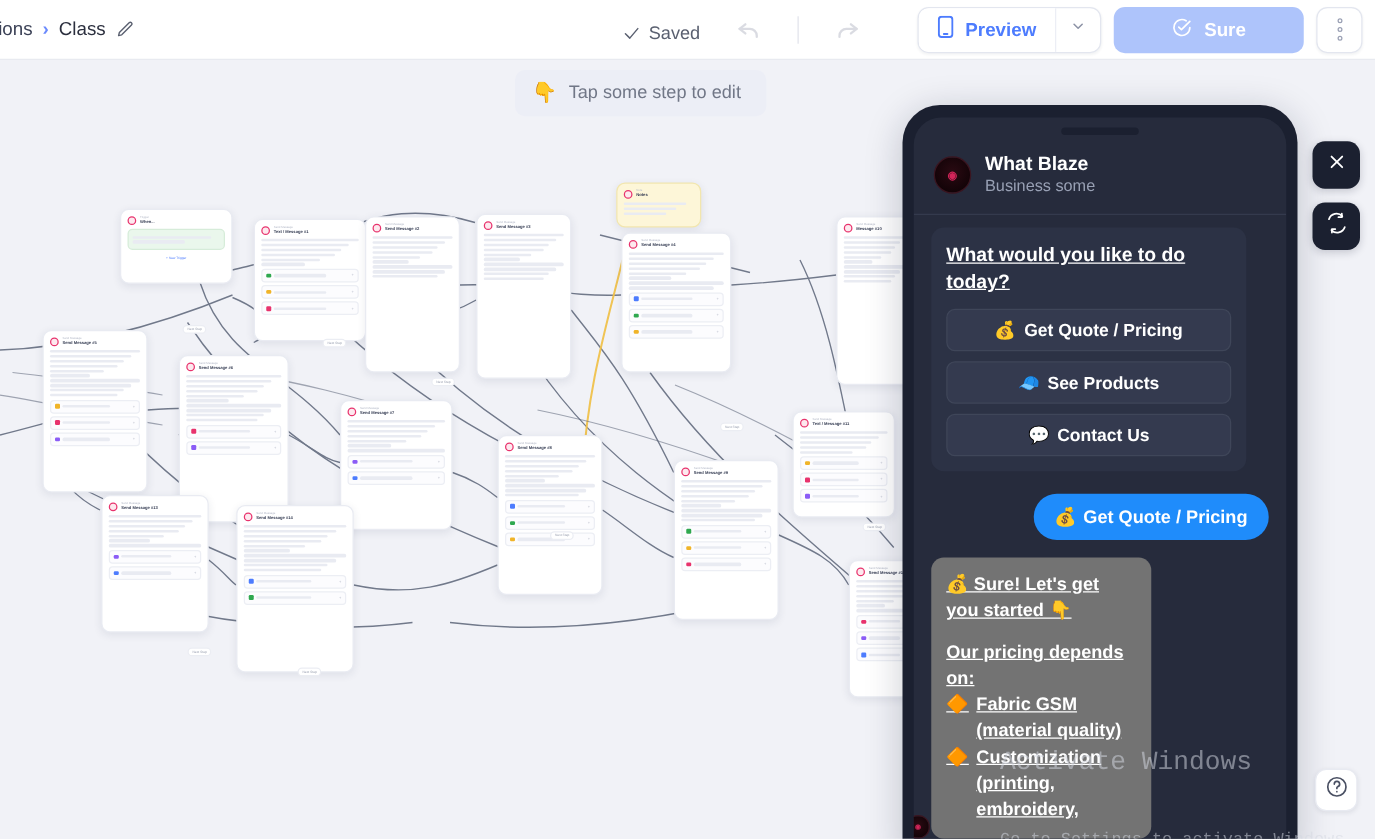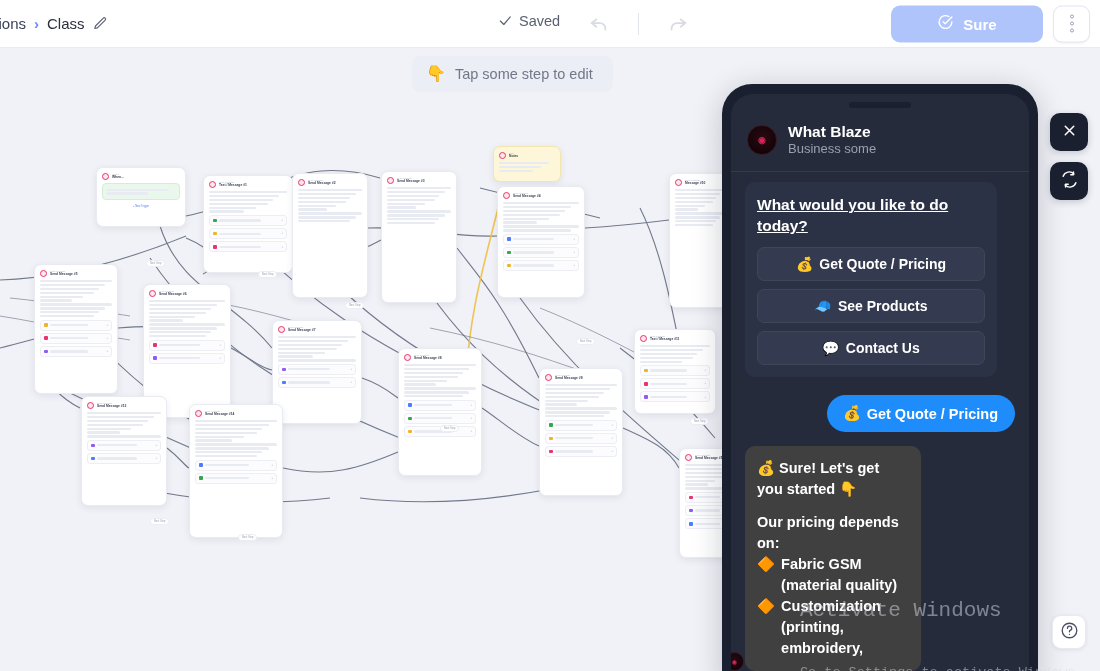--- a/index.html
+++ b/index.html
@@ -24,21 +24,21 @@
     margin-left: -14px; padding-left: 0;
     font-size: 15px; color: #3c4257;
   }
   .bc-trunc { color: #3c4257; font-size: 15px; white-space: nowrap; }
   .bc-sep { color: #6b8afd; font-size: 15px; font-weight: 600; }
   .bc-current { color: #2b2f3e; font-size: 15px; font-weight: 500; }
   .pencil { width: 15px; height: 15px; display:inline-block; }
 
   .saved-group {
     position: absolute; left: 498px; top: 50%; transform: translateY(-50%);
-    display: flex; align-items: flex-start; gap: 28px;
+    display: flex; align-items: flex-end; gap: 28px;
   }
   .saved-txt { font-size: 14.5px; color: #5a6070; display:flex; align-items:center; gap:7px;}
   .tickmark { width: 14px; height: 14px; }
   .hist-btn { width: 22px; height: 22px; opacity: .32; cursor: default; }
   .divider-v { width:1px; height:22px; background:#e2e4ec; }
 
   .actions {
     position: absolute; right: 10px; top: 50%; transform: translateY(-50%);
     display: flex; align-items: center; gap: 10px;
   }
@@ -180,23 +180,23 @@
     cursor:pointer;
   }
   .qr:last-child { margin-bottom: 0; }
   .user-row { display:flex; justify-content:flex-end; margin: 18px 0 14px 0; }
   .user-bubble {
     background:#1f8cfb; color:#fff; border-radius:20px;
     padding: 10px 17px; font-size:14.5px; font-weight:700;
     display:flex; align-items:center; gap:5px;
   }
   .bot-bubble {
-    background:#404040; border-radius:10px; padding: 12px 12px;
+    background:#737373; border-radius:10px; padding: 12px 12px;
     max-width: 176px;
-    font-size: 14.5px; color:#ffffff; font-weight:700; line-height:1.45;
+    font-size: 14.5px; color:#ffffff; font-weight:700; line-height:1.45;text-decoration:underline;
   }
   .bot-bubble .para { margin-bottom: 12px; }
   .bot-bubble .li { display:flex; gap:6px; align-items:flex-start; }
   .side-av {
     position:absolute; left: -20px; bottom: 0;
     width: 19px; height: 19px; border-radius:50%;
     background: radial-gradient(circle at 50% 42%, #2a0a12 0%, #120307 75%);
     border:1px solid #3a1520;
     display:flex; align-items:center; justify-content:center; overflow:hidden;
   }
@@ -764,20 +764,38 @@
           <path d="M4 11h9a6 6 0 0 1 6 6v1"></path>
       </svg>
       <span class="divider-v"></span>
       <svg class="hist-btn" viewBox="0 0 24 24" fill="none" stroke="#8d93a6" stroke-width="2" stroke-linecap="round" stroke-linejoin="round">
         <path d="M15 7l5 4-5 4"></path>
           <path d="M20 11h-9a6 6 0 0 0-6 6v1"></path>
       </svg>
     </div>
 
     <div class="actions">
+      <div class="preview-wrap">
+        <button class="preview-btn">
+          <span>
+            <svg width="13" height="18" viewBox="0 0 14 20" fill="none" stroke="#4d7cfe" stroke-width="1.7">
+                <rect x="1" y="1" width="12" height="18" rx="2.4"></rect>
+                <line x1="5.4" y1="16.3" x2="8.6" y2="16.3" stroke-linecap="round"></line>
+              </svg>
+          </span>
+          <span>Preview</span>
+        </button>
+        <div class="preview-caret">
+          <span>
+            <svg width="13" height="13" viewBox="0 0 24 24" fill="none" stroke="#8d93a6" stroke-width="2.3" stroke-linecap="round" stroke-linejoin="round">
+                <path d="M6 9l6 6 6-6"></path>
+              </svg>
+          </span>
+        </div>
+      </div>
       <button class="live-btn">
         <span>
           <svg width="17" height="17" viewBox="0 0 24 24" fill="none" stroke="#ffffff" stroke-width="1.9" stroke-linecap="round" stroke-linejoin="round">
               <path d="M21 12a9 9 0 1 1-4.2-7.6"></path>
               <path d="M8.5 11.5l3 3L21 5"></path>
             </svg>
         </span>
         <span>Sure</span>
       </button>
       <div class="kebab-btn">

